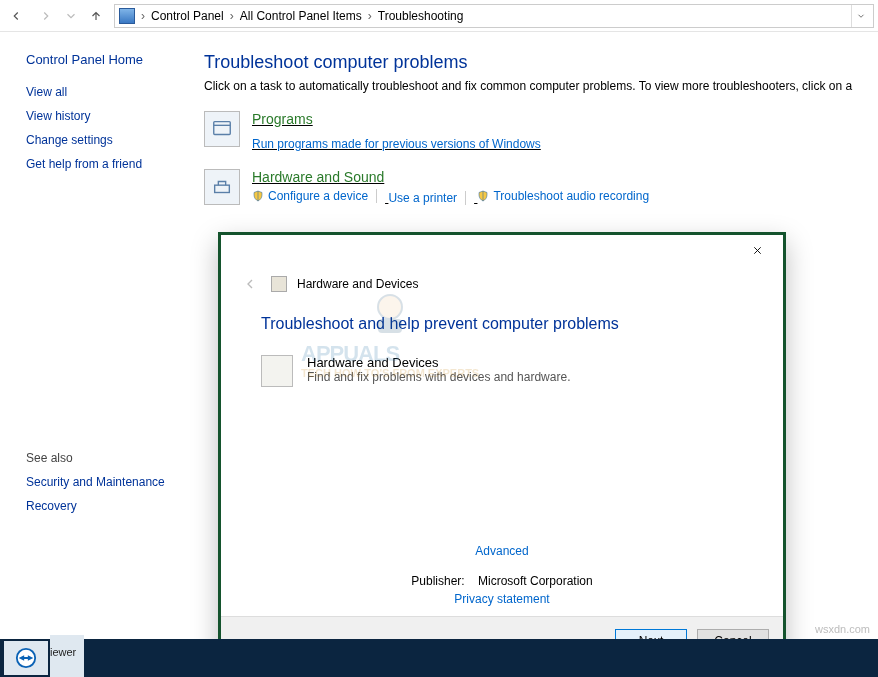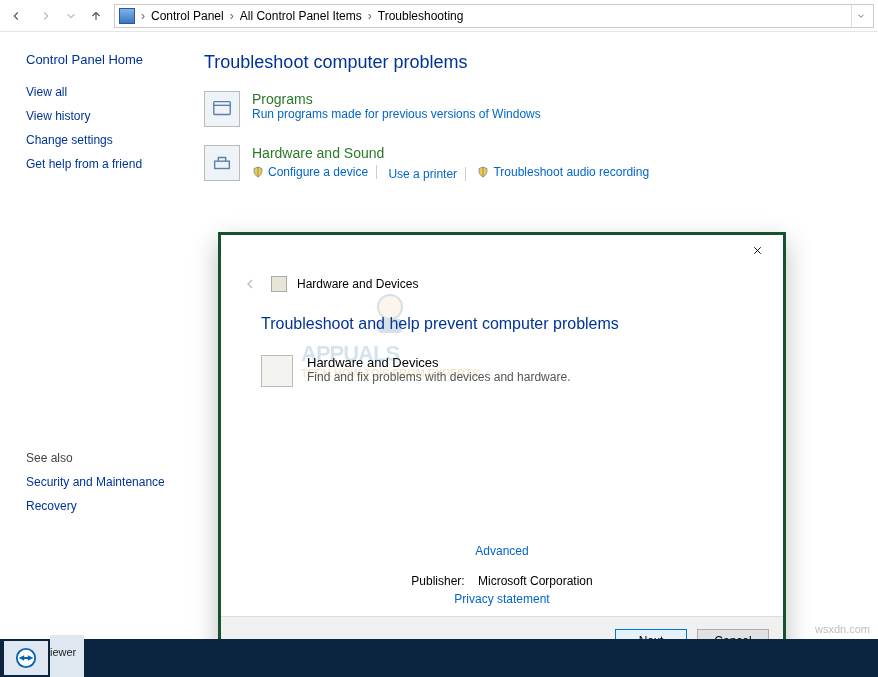--- a/index.html
+++ b/index.html
@@ -78,23 +78,23 @@
     gap: 12px;
     margin-top: 18px;
   }
   .cat-icon {
     width: 36px; height: 36px;
     border: 1px solid #bbb;
     background: #eef3f8;
     display: flex; align-items: center; justify-content: center;
     color: #666;
   }
-  .cat-body { flex: 1; }
+  .cat-body { flex: 1; text-decoration: underline; }
   .cat-title { color: #2a7a2a; font-size: 14px; }
-  .cat-sub { color: #0066cc; font-size: 12px; margin-top: 0; }
+  .cat-sub { color: #0066cc; font-size: 12px; margin-top: 10px; }
   .task-row { margin-top: 4px; }
   .task {
     color: #0066cc;
     display: inline-flex;
     align-items: center;
     gap: 4px;
     margin-right: 8px;
     padding-right: 8px;
     border-right: 1px solid #ccc;
     font-size: 12px;
@@ -281,20 +281,21 @@
     <div class="leftlink">Change settings</div>
     <div class="leftlink">Get help from a friend</div>
 
     <div class="seealso-h">See also</div>
     <div class="leftlink">Security and Maintenance</div>
     <div class="leftlink">Recovery</div>
   </div>
 
   <div class="main">
     <div class="main-title">Troubleshoot computer problems</div>
+    <div class="main-desc">Click on a task to automatically troubleshoot and fix common computer problems. To view more troubleshooters, click on a</div>
 
     <div class="cat">
       <div class="cat-icon">
         <svg width="22" height="22" viewBox="0 0 24 24" fill="none" stroke="#5a7fa8" stroke-width="1.5">
             <rect x="3" y="4" width="18" height="14" rx="1"></rect>
             <path d="M3 8h18"></path>
           </svg>
       </div>
       <div class="cat-body">
         <div class="cat-title">Programs</div>

